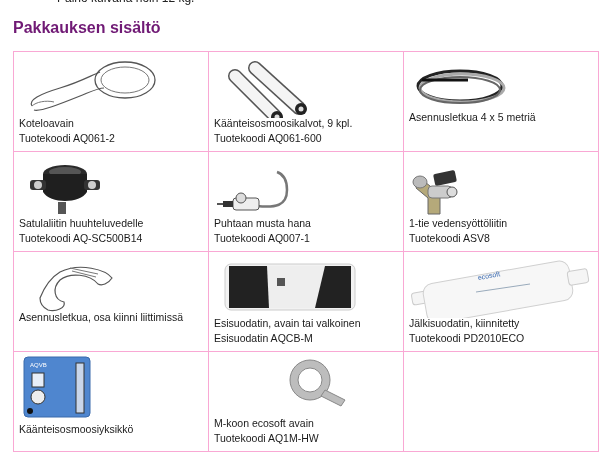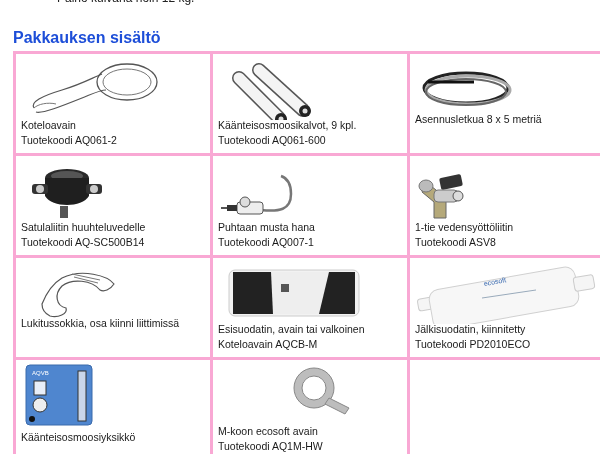--- a/index.html
+++ b/index.html
@@ -1,21 +1,21 @@
 <!DOCTYPE html>
 <html><head>
 <meta charset="utf-8">
 <style>
   html, body { margin:0; padding:0; background:#ffffff; }
   body { width:600px; height:454px; overflow:hidden; position:relative;
          font-family:"Liberation Sans", sans-serif; color:#1a1a1a; }
   .cut-line { position:absolute; left:57px; top:-9px; font-size:12px; color:#222; }
-  .heading { position:absolute; left:13px; top:29px; font-size:16px; font-weight:bold; color:#1d4ed8; }
+  .heading { position:absolute; left:13px; top:19px; font-size:16px; font-weight:bold; color:#701a75; }
   table.grid { position:absolute; left:13px; top:51px; border-collapse:collapse; table-layout:fixed; width:582px; }
-  table.grid td { border:3px solid #f9a8d4; width:194px; height:99px; vertical-align:top; padding:0; position:relative; }
+  table.grid td { border:1px solid #f9a8d4; width:194px; height:99px; vertical-align:top; padding:0; position:relative; }
   .cell-img { position:absolute; left:6px; top:6px; width:186px; height:60px; }
   .cell-text { position:absolute; left:5px; bottom:5px; font-size:10.5px; line-height:15px; color:#1a1a1a; }
   .cell-text div { white-space:nowrap; }
   svg { display:block; }
 </style>
 </head>
 <body>
 
 <div class="cut-line">Paino kuivana noin 12 kg.</div>
 <div class="heading">Pakkauksen sisältö</div>
@@ -61,21 +61,21 @@
     <td>
       <div class="cell-img">
         <svg width="186" height="60" viewBox="0 0 186 60">
           <ellipse cx="50" cy="28" rx="42" ry="15" fill="none" stroke="#222" stroke-width="3"></ellipse>
           <ellipse cx="52" cy="30" rx="42" ry="14" fill="none" stroke="#aaa" stroke-width="3"></ellipse>
           <ellipse cx="50" cy="32" rx="40" ry="13" fill="none" stroke="#666" stroke-width="2"></ellipse>
           <path d="M12 22 L58 22" stroke="#111" stroke-width="3"></path>
         </svg>
       </div>
       <div class="cell-text" style="bottom:26px">
-        <div>Asennusletkua 8 x 5 metriä</div>
+        <div>Asennusletkua 4 x 5 metriä</div>
       </div>
     </td>
   </tr>
   <tr>
     <td>
       <div class="cell-img">
         <svg width="186" height="60" viewBox="0 0 186 60">
           <ellipse cx="45" cy="16" rx="22" ry="9" fill="#2a2a2a"></ellipse>
           <ellipse cx="45" cy="14" rx="16" ry="5" fill="#555"></ellipse>
           <path d="M23 16 L23 34 C30 46 60 46 67 34 L67 16" fill="#1f1f1f"></path>
@@ -125,35 +125,35 @@
   <tr>
     <td>
       <div class="cell-img">
         <svg width="186" height="60" viewBox="0 0 186 60">
           <path d="M20 40 C24 30 30 20 40 14 C60 4 86 12 92 20 C88 26 82 28 78 26 C70 16 50 14 40 22 C32 30 34 42 44 44 C46 50 36 54 28 52 C24 50 20 46 20 40 Z" fill="none" stroke="#555" stroke-width="1.2"></path>
           <path d="M50 10 L78 16" stroke="#777" stroke-width="1"></path>
           <path d="M52 13 L76 19" stroke="#777" stroke-width="1"></path>
         </svg>
       </div>
       <div class="cell-text" style="bottom:26px">
-        <div>Lukitussokkia, osa kiinni liittimissä</div>
+        <div>Asennusletkua, osa kiinni liittimissä</div>
       </div>
     </td>
     <td>
       <div class="cell-img">
         <svg width="186" height="60" viewBox="0 0 186 60">
           <rect x="10" y="6" width="130" height="46" rx="6" fill="#f2f2f2" stroke="#ccc"></rect>
           <rect x="14" y="8" width="122" height="42" fill="#222"></rect>
           <path d="M52 8 L110 8 L100 50 L54 50 Z" fill="#eee"></path>
           <rect x="62" y="20" width="8" height="8" fill="#555"></rect>
         </svg>
       </div>
       <div class="cell-text">
         <div>Esisuodatin, avain tai valkoinen</div>
-        <div>Koteloavain AQCB-M</div>
+        <div>Esisuodatin AQCB-M</div>
       </div>
     </td>
     <td>
       <div class="cell-img">
         <svg width="186" height="60" viewBox="0 0 186 60">
           <rect x="2" y="34" width="16" height="12" rx="3" fill="#f5f5f5" stroke="#ccc" transform="rotate(-10 10 40)"></rect>
           <rect x="14" y="14" width="148" height="40" rx="10" fill="#f7f7f7" stroke="#d0d0d0" transform="rotate(-10 88 34)"></rect>
           <rect x="158" y="12" width="20" height="14" rx="3" fill="#f5f5f5" stroke="#ccc" transform="rotate(-10 168 19)"></rect>
           <text x="68" y="20" font-size="7" fill="#3a6ab0" font-family="Liberation Sans, sans-serif" transform="rotate(-10 80 20)">ecosoft</text>
           <path d="M66 34 L120 26" stroke="#9ab" stroke-width="1"></path>

